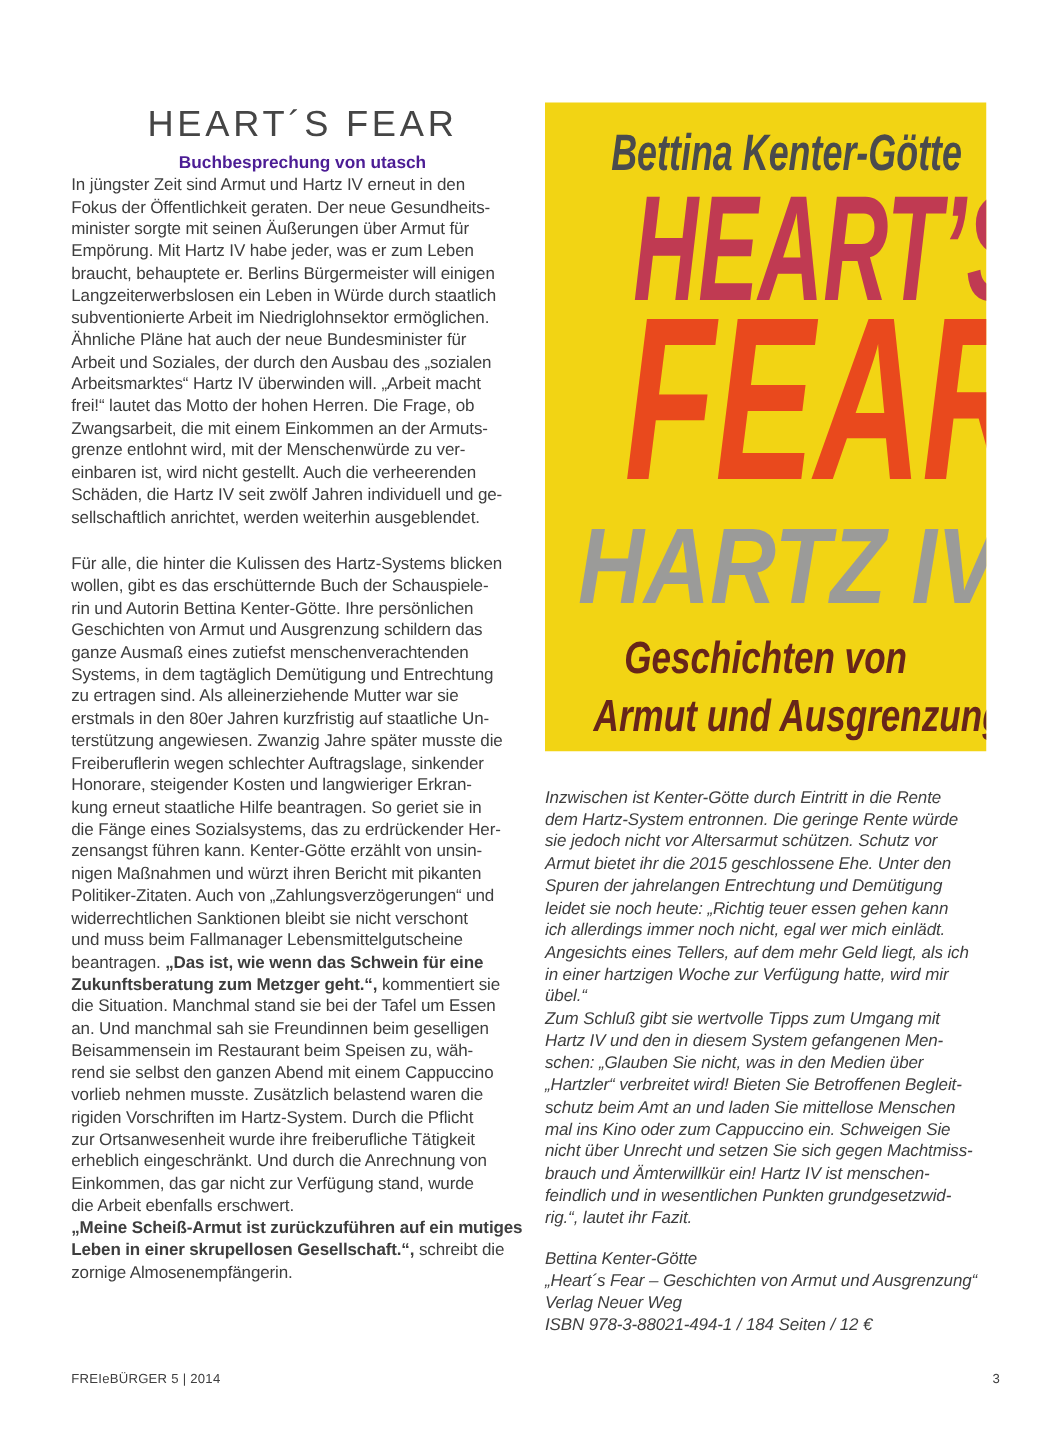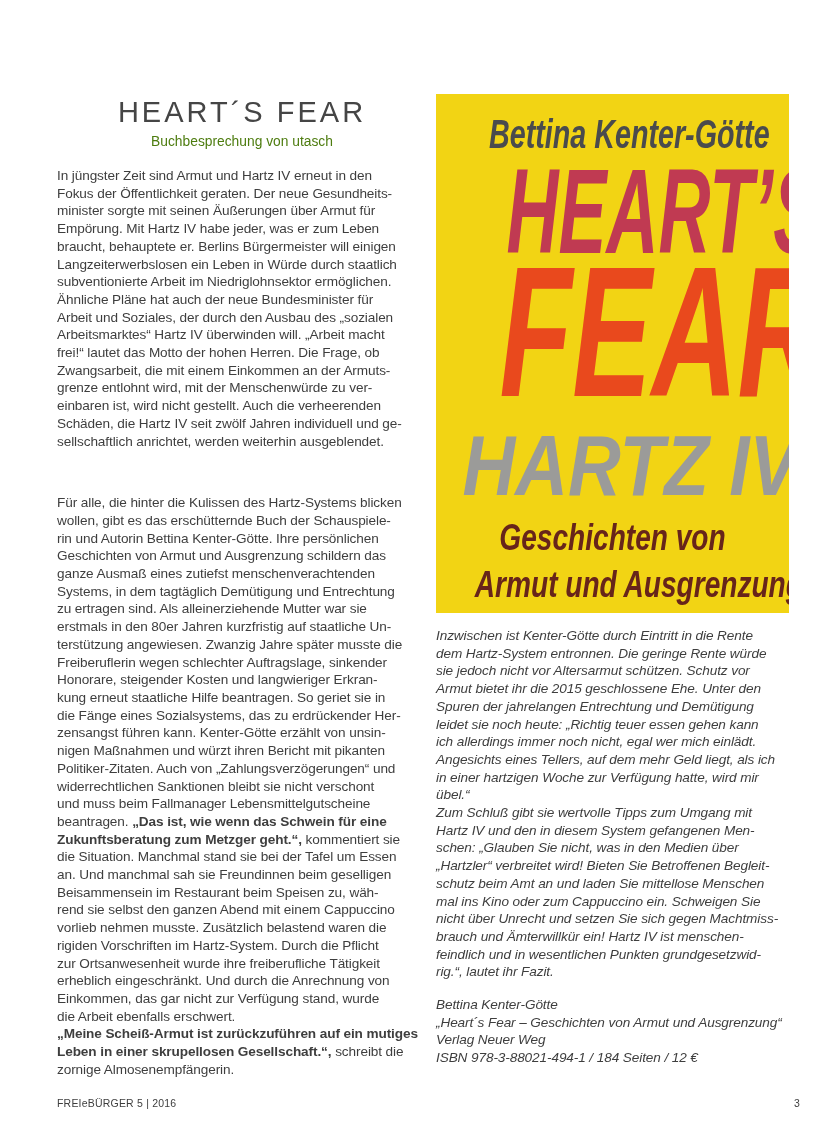--- a/index.html
+++ b/index.html
@@ -5,44 +5,44 @@
   html,body { margin:0; padding:0; }
   body {
     width:830px; height:1144px;
     position:relative;
     background:#ffffff;
     font-family:"Liberation Sans", sans-serif;
     color:#3e3e3e;
     overflow:hidden;
   }
   .content {
-    position:absolute; top:16px; left:57px;
+    position:absolute; top:4px; left:57px;
     display:flex; gap:9px;
   }
   .col-left { width:370px; flex:none; }
   .col-right { width:355px; flex:none;font-style:italic; }
 
   .page-title {
     margin:81px 0 0 0;
     font-size:29px; line-height:30px;
     font-weight:400; letter-spacing:3px;
     text-align:center; color:#454545;
   }
   .page-subtitle {
     margin-top:6px; text-align:center;
-    font-weight:400; font-size:13.8px; line-height:18px;
-    color:#4d7c0f;
+    font-weight:700; font-size:13.8px; line-height:18px;
+    color:#4c1d95;
   }
   .body-text {
     font-size:13.6px; line-height:17.7px;
     white-space:pre; letter-spacing:-0.1px;
     color:#3e3e3e;
   }
-  .para1 { margin-top:16px; }
-  .para2 { margin-top:44px; }
+  .para1 { }
+  .para2 { margin-top:20px; }
   .bold-seg { font-weight:700; }
 
   
   .cover {
     margin-top:78px;
     width:353px; height:519px;
     background:#f2d414;
     text-align:center; overflow:hidden;
   }
   .cover div { white-space:nowrap; }
@@ -69,21 +69,21 @@
   .cover-sub1 {
     margin-top:14px;
     font-size:36px; line-height:47px; font-weight:700;
     color:#67251a; transform:scaleX(0.78);
   }
   .cover-sub2 {
     font-size:36px; line-height:47px; font-weight:700;
     color:#67251a; transform:scaleX(0.78);
   }
 
-  .right-text { margin-top:14px; }
+  .right-text { margin-top:28px; }
   .book-info { margin-top:15px; }
 
   .footer {
     position:absolute; top:1097px; left:57px; right:30px;
     display:flex; justify-content:space-between;
     font-size:10.5px; line-height:12px; color:#3e3e3e;
     letter-spacing:0.2px;
   }
 </style>
 </head>
@@ -181,15 +181,15 @@
 
     <div class="body-text book-info">Bettina Kenter-Götte
 „Heart´s Fear – Geschichten von Armut und Ausgrenzung“
 Verlag Neuer Weg
 ISBN 978-3-88021-494-1 / 184 Seiten / 12 €</div>
   </div>
 
 </div>
 
 <div class="footer">
-  <span>FREIeBÜRGER 5 | 2016</span>
+  <span>FREIeBÜRGER 5 | 2014</span>
   <span>3</span>
 </div>
 
 </body></html>

